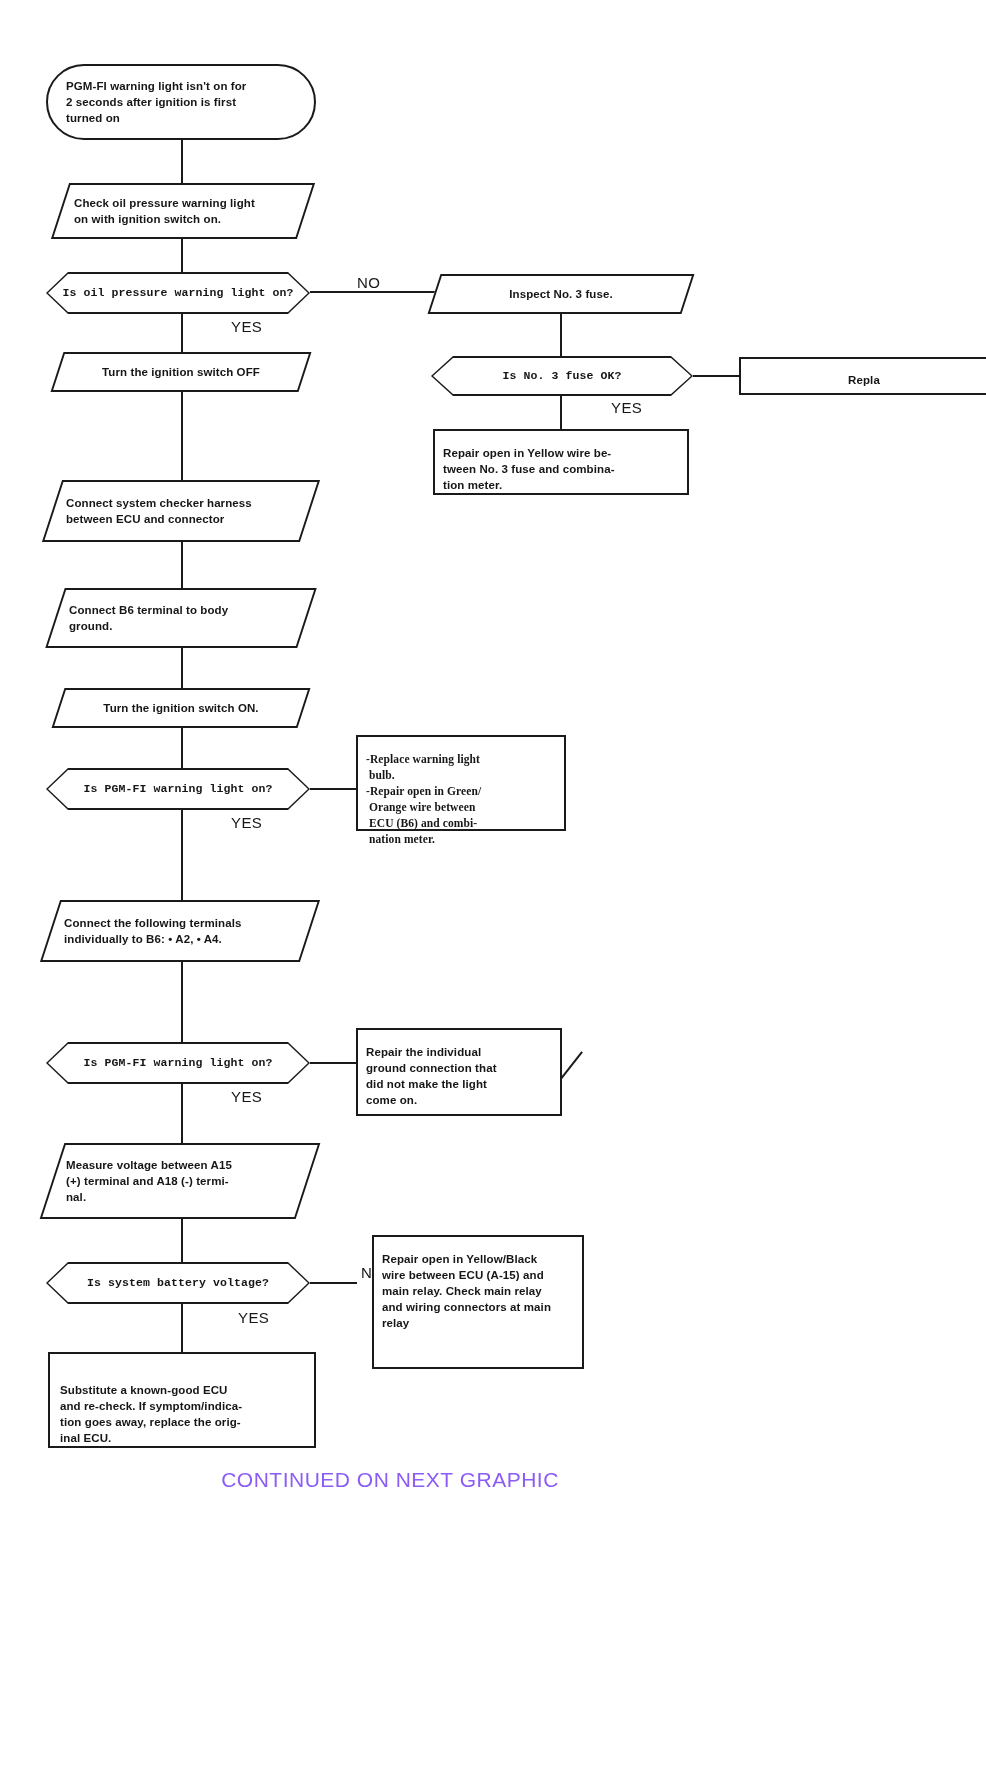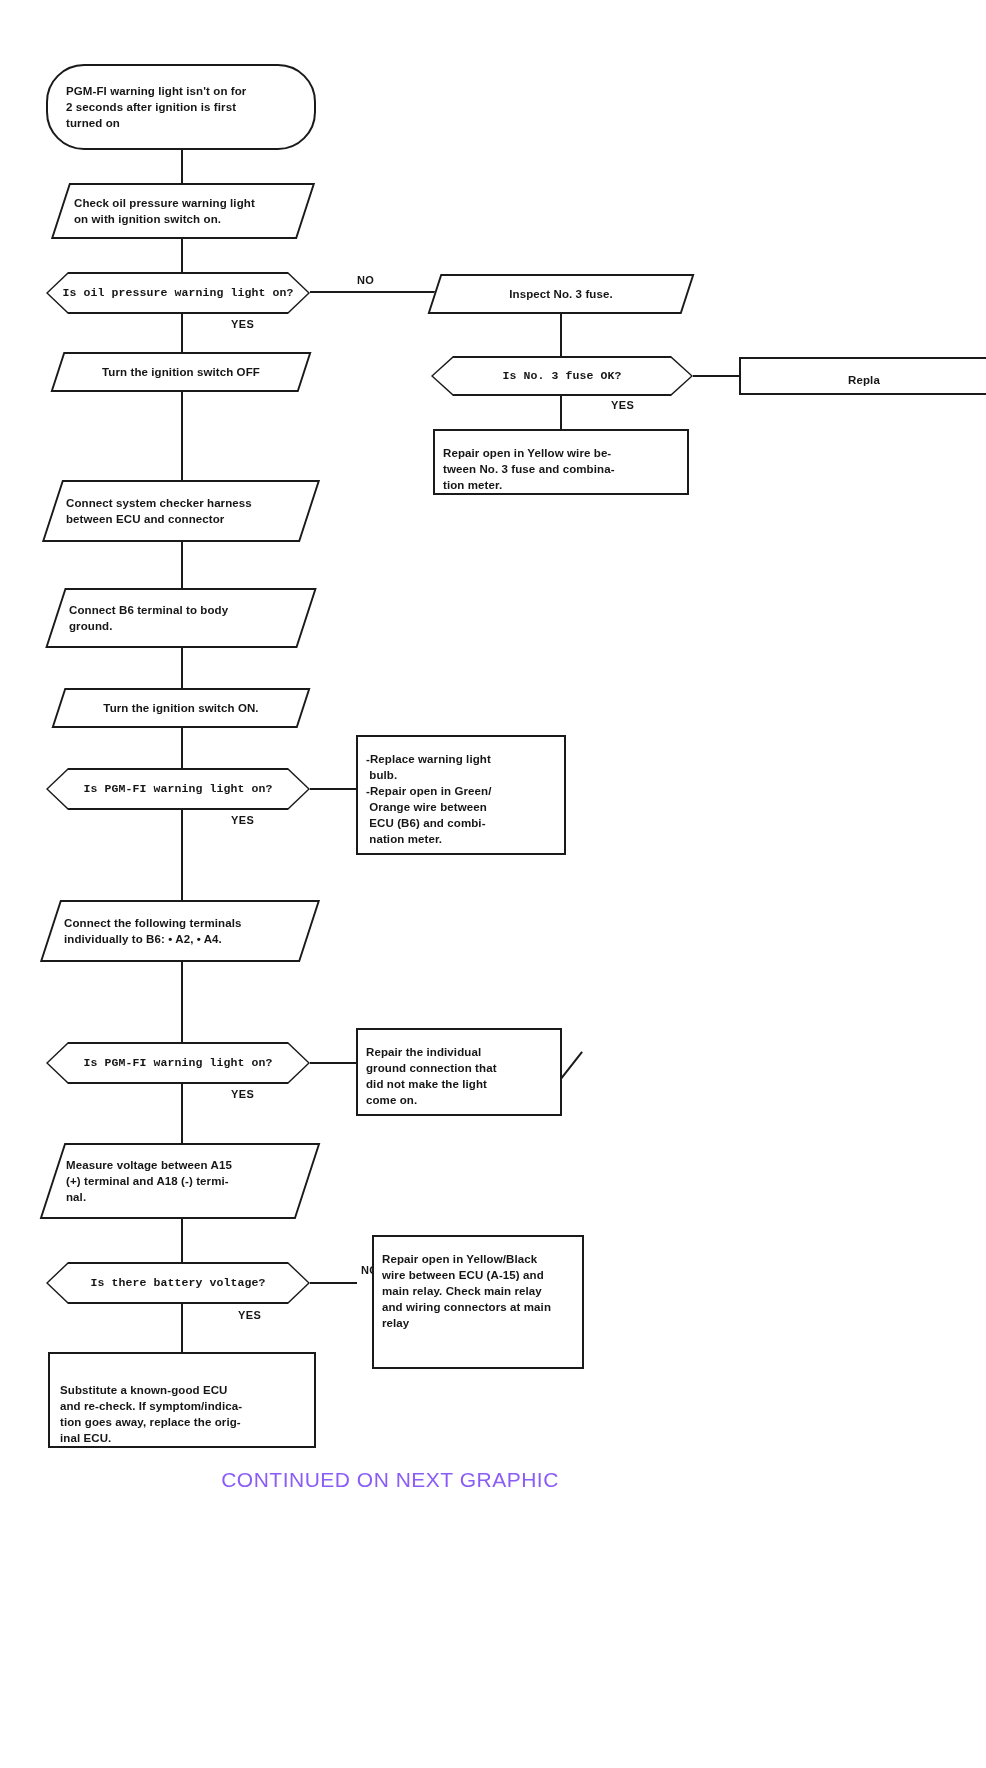--- a/index.html
+++ b/index.html
@@ -73,22 +73,22 @@
   
   .vl { position: absolute; width: 2px; background: #1a1a1a; }
   .hl { position: absolute; height: 2px; background: #1a1a1a; }
   .stray {
     position: absolute; width: 2px; height: 36px;
     background: #1a1a1a; transform: rotate(38deg);
   }
   
   .tag {
     position: absolute;
-    font-size: 11px;
-    font-weight: 700;
+    font-size: 15px;
+    font-weight: 400;
     letter-spacing: 0.4px;
     padding-left: 43px;
   }
   
   .footer {
     position: absolute;
     font-size: 21px;
     letter-spacing: 0.5px;
     color: #8b5cf6;
     text-align: center;
@@ -114,21 +114,21 @@
   <div class="hl" style="left:310px; top:788px; width:47px;"></div>
   <div class="vl" style="left:181px; top:810px; height:90px;"></div>
   <div class="vl" style="left:181px; top:962px; height:80px;"></div>
   <div class="hl" style="left:310px; top:1062px; width:47px;"></div>
   <div class="vl" style="left:181px; top:1084px; height:59px;"></div>
   <div class="vl" style="left:181px; top:1219px; height:43px;"></div>
   <div class="hl" style="left:310px; top:1282px; width:47px;"></div>
   <div class="vl" style="left:181px; top:1304px; height:48px;"></div>
   <div class="stray" style="left:570px; top:1048px;"></div>
 
-  <div class="stadium" style="left:46px; top:64px; width:270px; height:86px;">
+  <div class="stadium" style="left:46px; top:64px; width:270px; height:76px;">
     <div class="label">PGM-FI warning light isn't on for
 2 seconds after ignition is first
 turned on</div>
   </div>
 
   <div class="para" style="left:60px; top:183px; width:246px; height:56px;">
     <div class="unskew">
         <div class="label">Check oil pressure warning light
 on with ignition switch on.</div>
       </div>
@@ -193,21 +193,21 @@
   </div>
 
   <div class="hex" style="left:46px; top:768px; width:264px; height:42px;">
     <div class="hex-fill"></div>
     <div class="hex-inner"></div>
     <div class="label">Is PGM-FI warning light on?</div>
   </div>
   <div class="tag" style="left:314px; top:770px;">NO</div>
   <div class="tag" style="left:188px; top:814px;">YES</div>
 
-  <div class="rect" style="left:356px; top:735px; width:210px; height:120px;">
+  <div class="rect" style="left:356px; top:735px; width:210px; height:96px;font-family:Liberation Serif, serif;">
     <div class="label">-Replace warning light
  bulb.
 -Repair open in Green/
  Orange wire between
  ECU (B6) and combi-
  nation meter.</div>
   </div>
 
   <div class="para" style="left:50px; top:900px; width:260px; height:62px;">
     <div class="unskew">
@@ -235,21 +235,21 @@
     <div class="unskew">
         <div class="label">Measure voltage between A15
 (+) terminal and A18 (-) termi-
 nal.</div>
       </div>
   </div>
 
   <div class="hex" style="left:46px; top:1262px; width:264px; height:42px;">
     <div class="hex-fill"></div>
     <div class="hex-inner"></div>
-    <div class="label">Is there battery voltage?</div>
+    <div class="label">Is system battery voltage?</div>
   </div>
   <div class="tag" style="left:318px; top:1264px;">NO</div>
   <div class="tag" style="left:195px; top:1309px;">YES</div>
 
   <div class="rect" style="left:372px; top:1235px; width:212px; height:134px;">
     <div class="label">Repair open in Yellow/Black
 wire between ECU (A-15) and
 main relay. Check main relay
 and wiring connectors at main
 relay</div>

